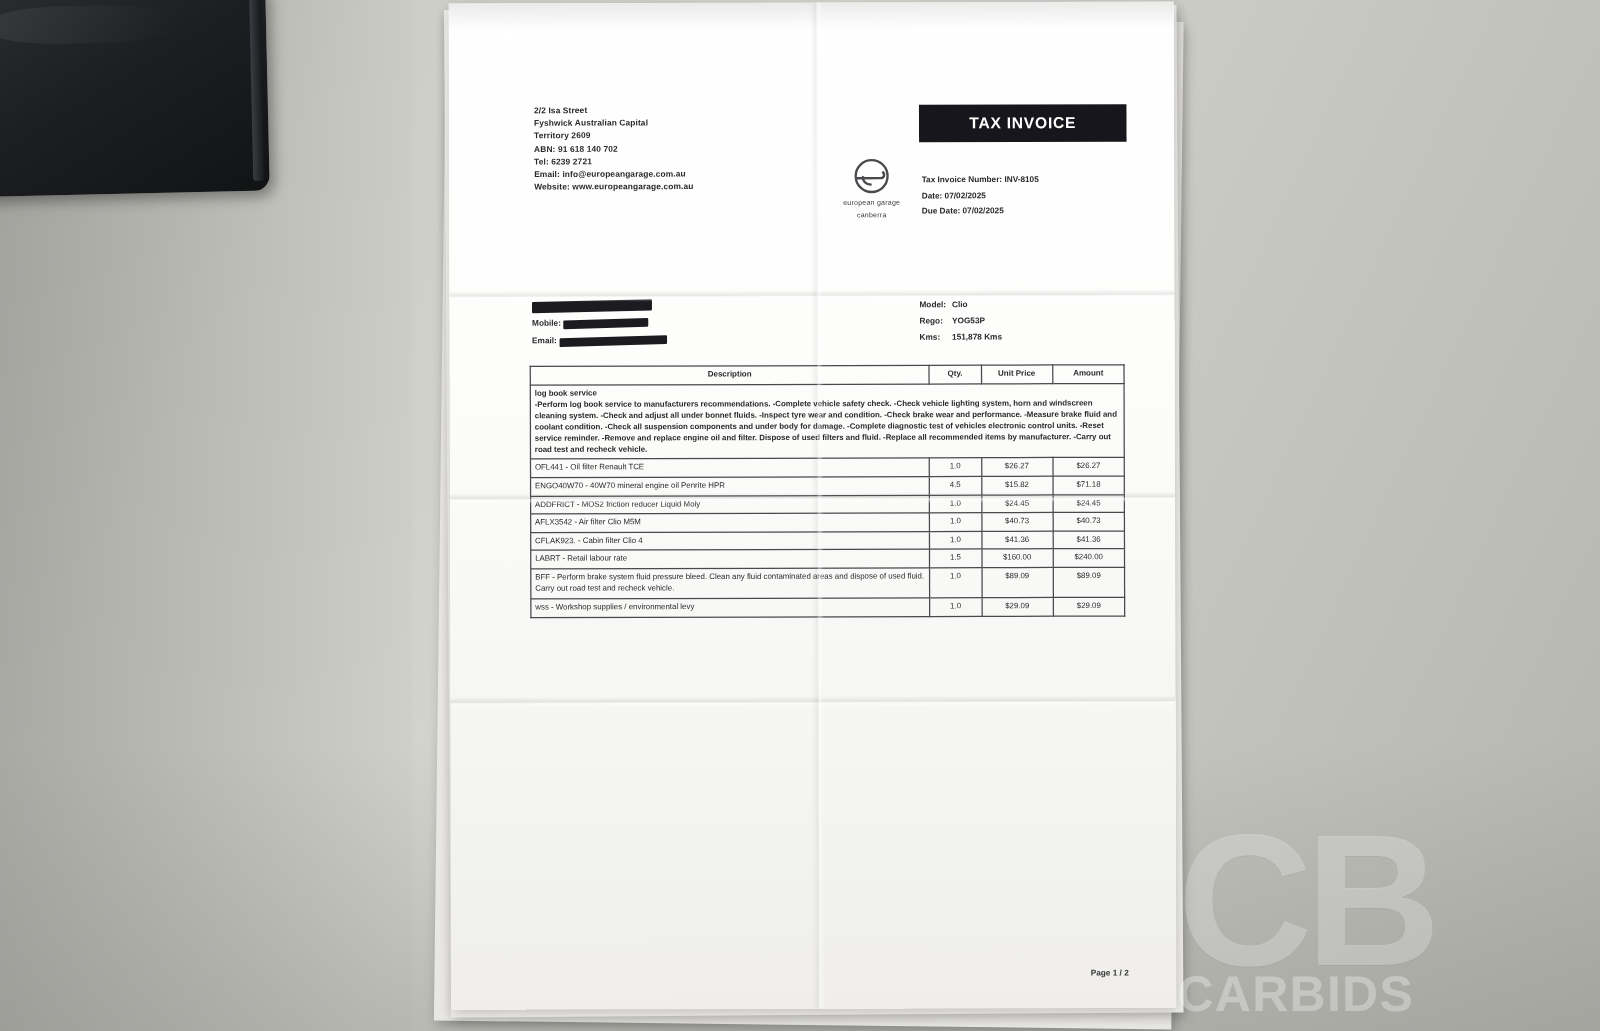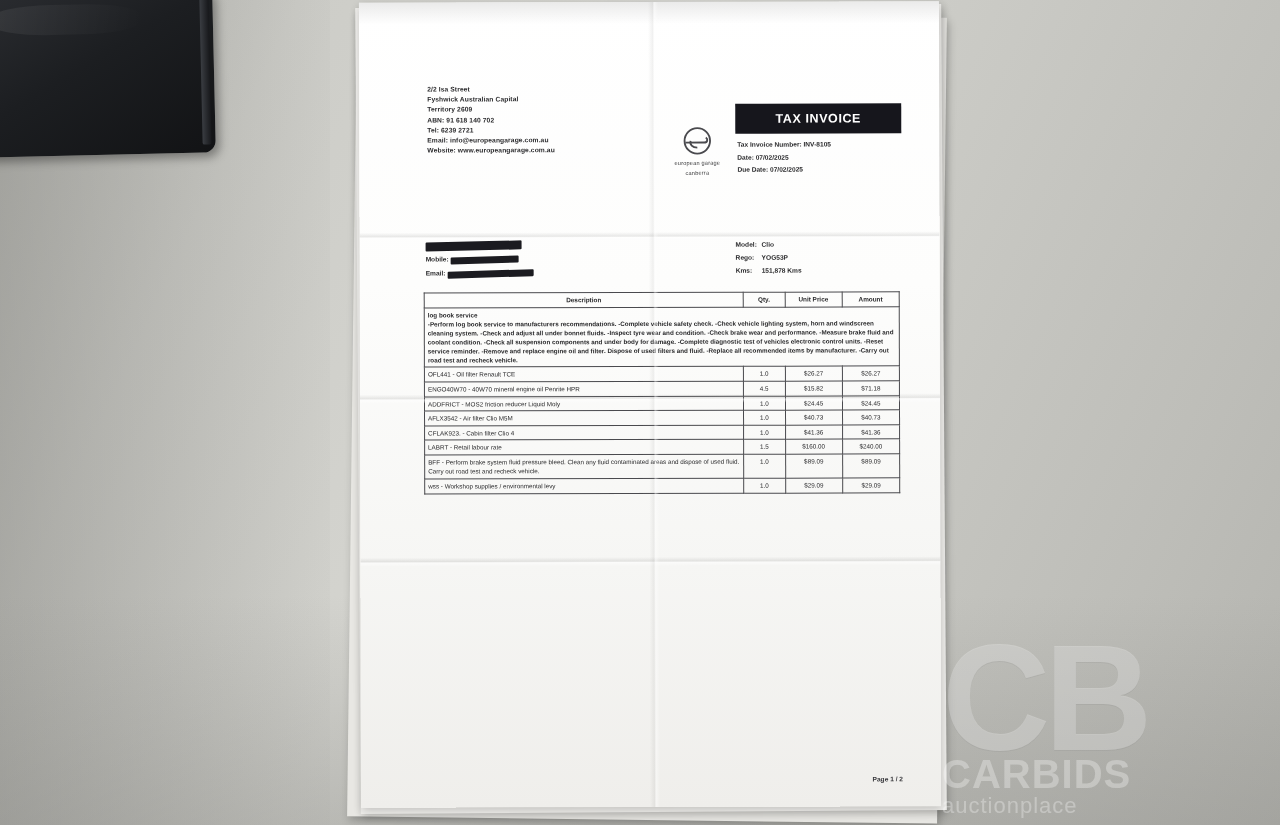--- a/index.html
+++ b/index.html
@@ -113,21 +113,21 @@
     line-height: 1.52;
   }
   .addr-block { position: absolute; left: 10px; top: 4px; width: 180px; font-size: 6.7px; font-weight: bold; letter-spacing: .1px; }
   .addr-block div { white-space: nowrap; }
 
   .logo-wrap { position: absolute; left: 228px; top: 44px; width: 104px; text-align: center; }
   .logo-mark { width: 34px; height: 34px; margin: 0 auto; }
   .logo-text { font-size: 5.6px; color: #3a3a3c; letter-spacing: .2px; margin-top: 1px; }
 
   .tax-banner {
-    position: absolute; left: 318px; top: 24px;
+    position: absolute; left: 318px; top: 4px;
     width: 166px; height: 30px;
     background: #16161c;
     color: #fff;
     display: flex; align-items: center; justify-content: center;
     font-size: 12.5px; font-weight: bold; letter-spacing: .6px;
   }
   .inv-meta { position: absolute; left: 320px; top: 60px; width: 170px; font-size: 6.6px; font-weight: bold; }
   .inv-meta div { margin-bottom: 2.5px; white-space: nowrap; }
 
   .cust-block { position: absolute; left: 8px; top: 160px; width: 200px; font-size: 6.6px; font-weight: bold; }
@@ -328,16 +328,15 @@
 
     <div class="fold fold1"></div>
     <div class="fold fold2"></div>
     <div class="fold fold3"></div>
     <div class="fold-v"></div>
   </div>
 
   <div class="wm">
     <div class="wm-cb">CB</div>
     <div class="wm-name">CARBIDS</div>
-    <div class="wm-sub">auctionplace</div>
   </div>
 
 </div>
 
 </body></html>

